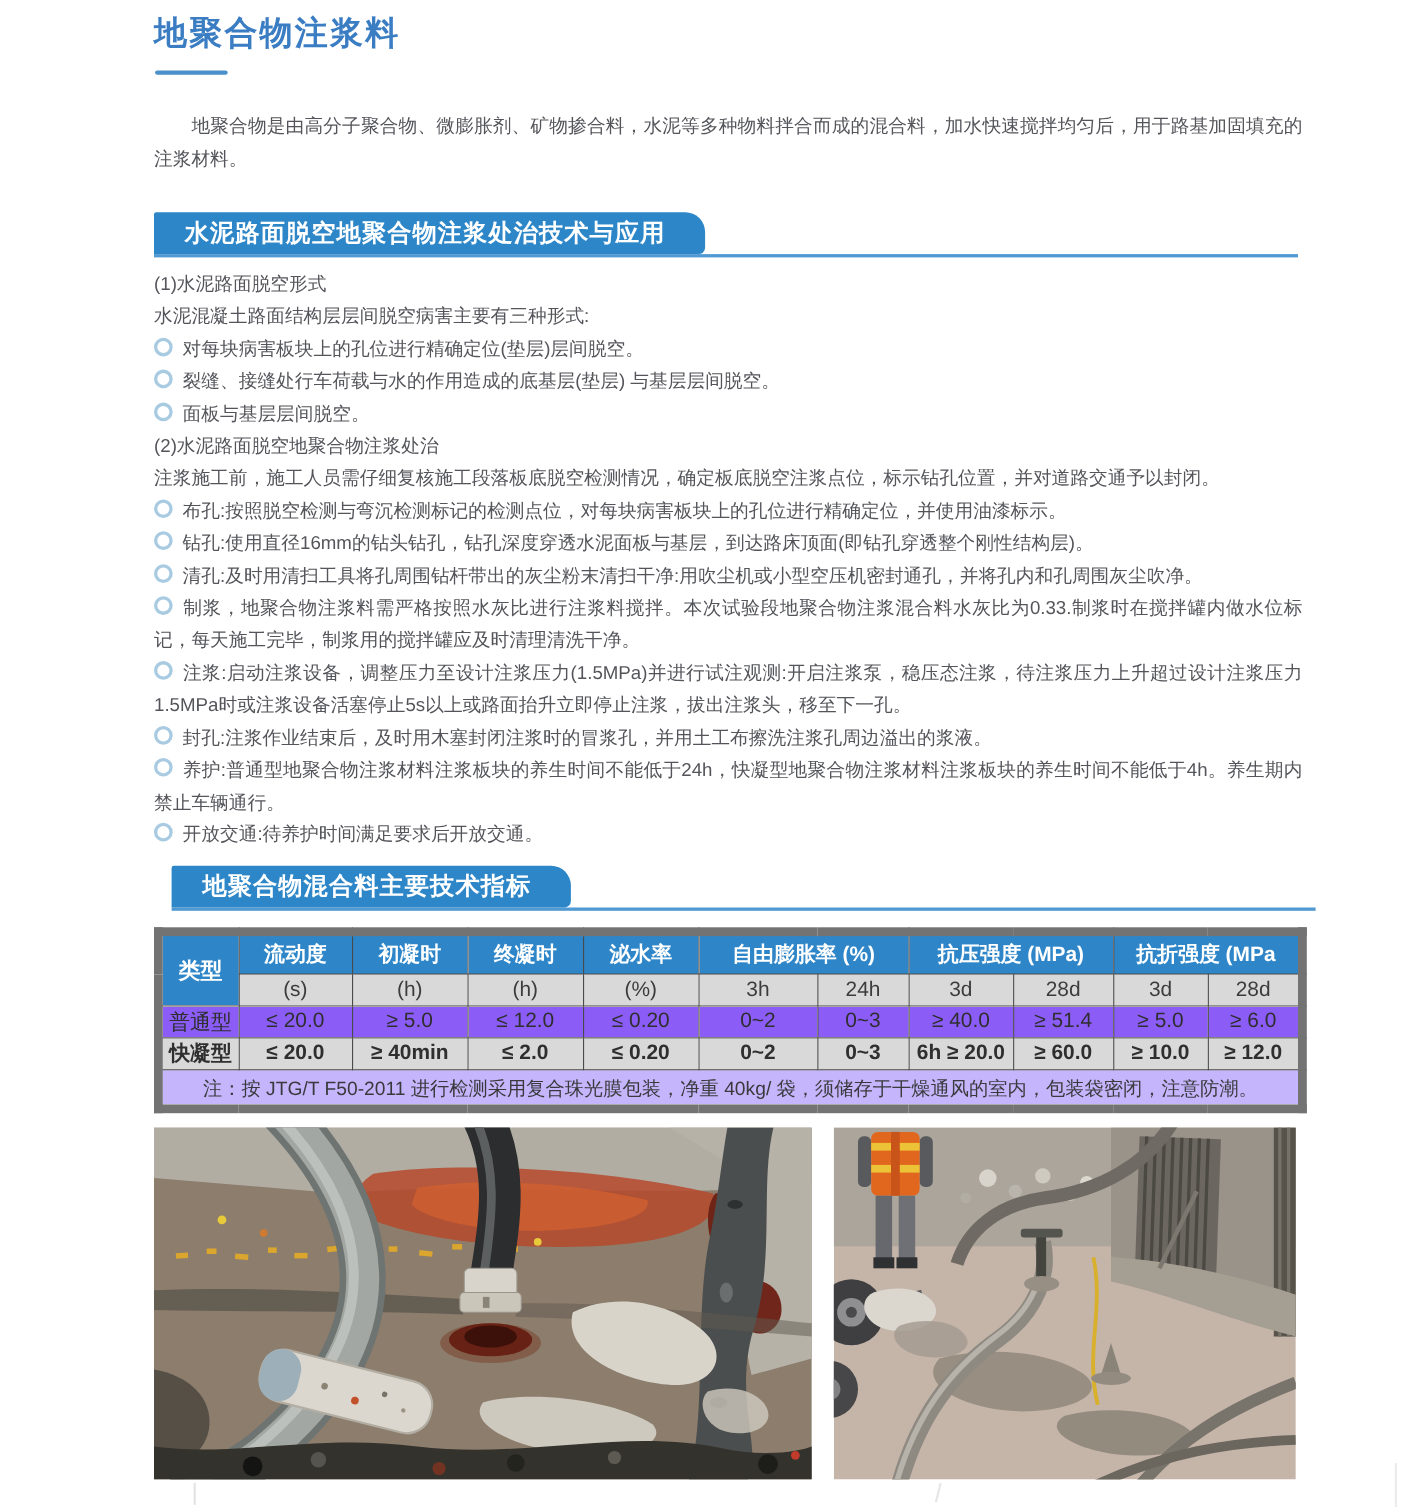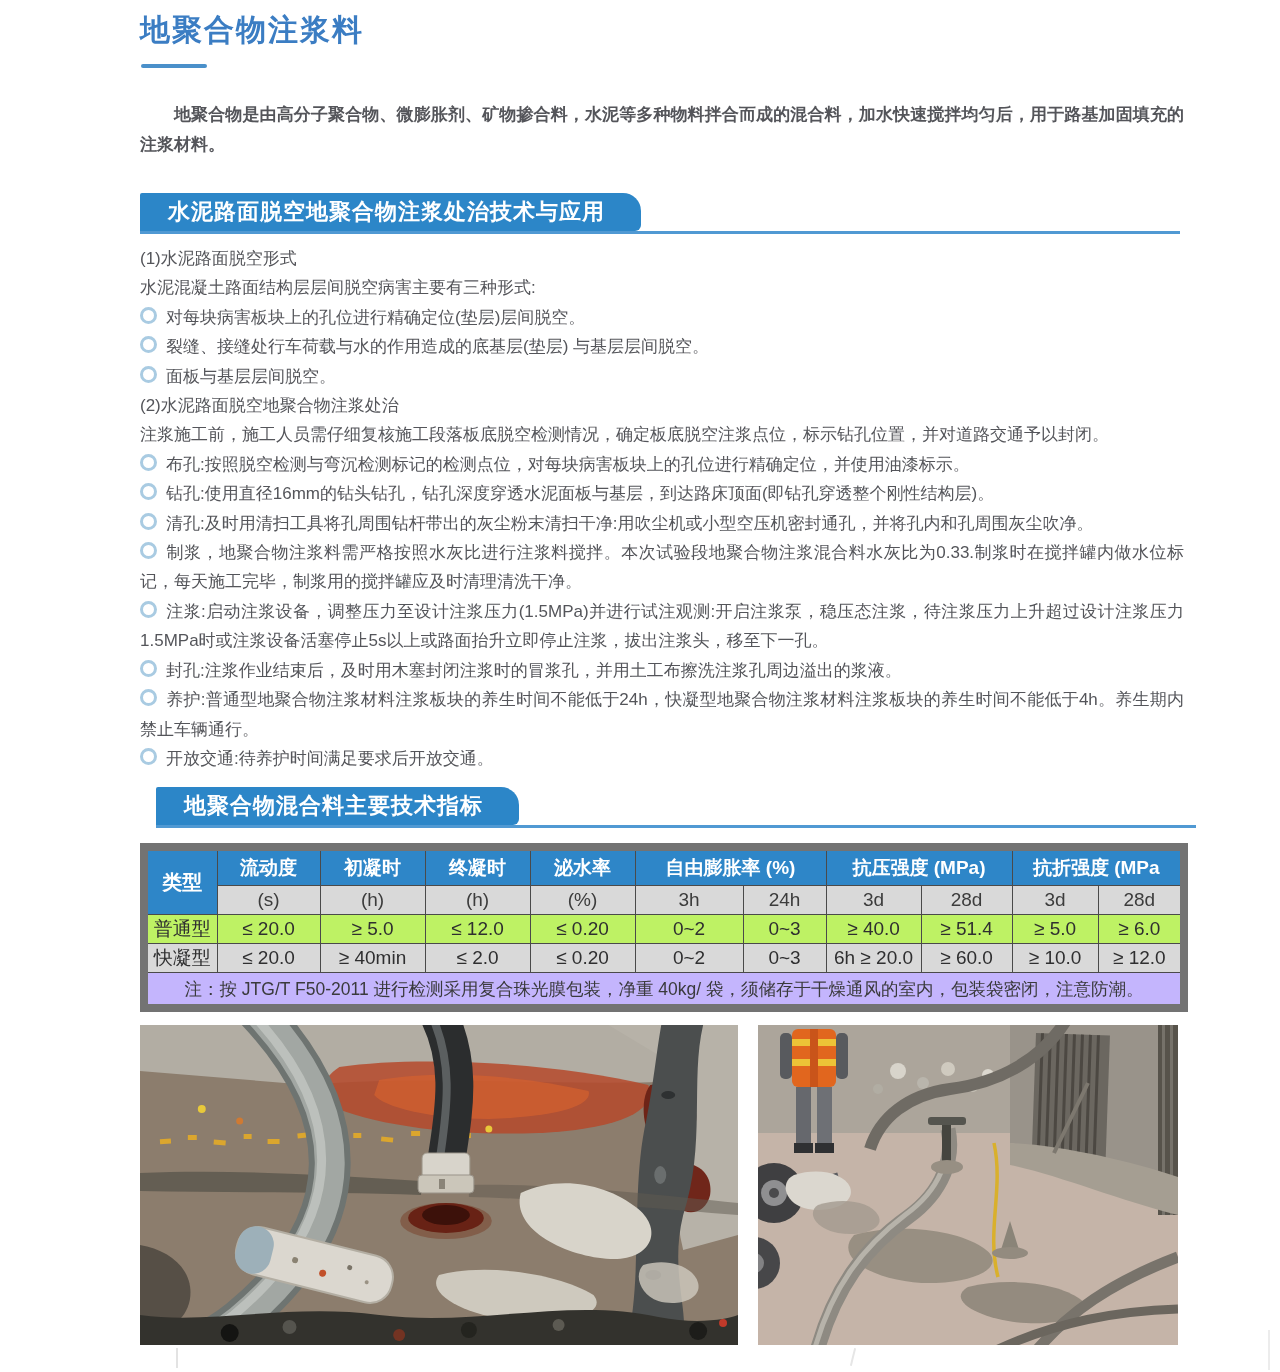--- a/index.html
+++ b/index.html
@@ -5,21 +5,21 @@
   html,body{margin:0;padding:0;background:#ffffff;}
   .page{position:relative;width:1280px;height:1372px;background:#ffffff;overflow:hidden;
         font-family:"Liberation Sans","DejaVu Sans",sans-serif;}
 
   .page-title{position:absolute;left:140px;top:10px;font-size:30px;font-weight:700;
               color:#3b7dc3;letter-spacing:2px;}
   .title-dash{position:absolute;left:141px;top:64px;width:66px;height:4px;
               background:#4a90ca;border-radius:2px;}
 
   .intro{position:absolute;left:140px;top:100px;width:1044px;font-size:17px;
-         line-height:30px;color:#54555a;text-indent:2em;text-align:justify;font-weight:bold;}
+         line-height:30px;color:#54555a;text-indent:2em;text-align:justify;}
 
   .sec-header{position:absolute;left:140px;width:1040px;border-bottom:3px solid #5099d3;}
   .sec-header.first{top:193px;text-decoration:underline;}
   .sec-header.second{top:787px;margin-left:16px;}
   .banner{display:inline-block;height:38px;line-height:38px;padding:0 36px 0 28px;
           background:#2c86c8;color:#ffffff;font-size:22px;font-weight:700;
           letter-spacing:1px;border-radius:2px 18px 6px 0;vertical-align:bottom;}
 
   .body-list{position:absolute;left:140px;top:244px;width:1044px;font-size:17px;
              line-height:29.4px;color:#54555a;text-align:justify;}
@@ -28,22 +28,22 @@
         border-radius:50%;background:#ffffff;margin-right:9px;position:relative;top:1px;}
 
   .spec-table{position:absolute;left:140px;top:843px;width:1040px;border-collapse:collapse;
               table-layout:fixed;}
   .spec-table th,.spec-table td{border:1px solid #4a4a4a;text-align:center;padding:0 2px;
               overflow:hidden;white-space:nowrap;}
   .spec-table{border:8px solid #737373;}
   .th-blue{background:#2e86c8;color:#ffffff;font-size:19px;font-weight:700;height:34px;}
   .th-type{font-size:20px;}
   .th-unit{background:#d9d9d9;color:#3c3c3c;font-size:19px;font-weight:400;height:28px;}
-  .row-white td{background:#bef264;}
-  .row-gray td{background:#d9d9d9;}
+  .row-white td{background:#8b5cf6;}
+  .row-gray td{background:#d9d9d9;font-weight:bold;}
   .td-type,.td-val{font-size:19px;color:#2f2f30;height:28px;}
   .td-note{background:#c4b5fd;font-size:17.5px;color:#3a3a3c;height:31px;font-weight:400;}
 
   .photos{position:absolute;left:140px;top:1025px;display:flex;gap:20px;}
   .photo{margin:0;line-height:0;}
   .photo svg{display:block;}
 
   .artifact{position:absolute;background:transparent;}
   .artifact.a1{left:176px;top:1348px;width:2px;height:20px;background:#e3e3e3;}
   .artifact.a2{left:852px;top:1348px;width:2px;height:18px;background:#e6e6e6;transform:rotate(14deg);}

